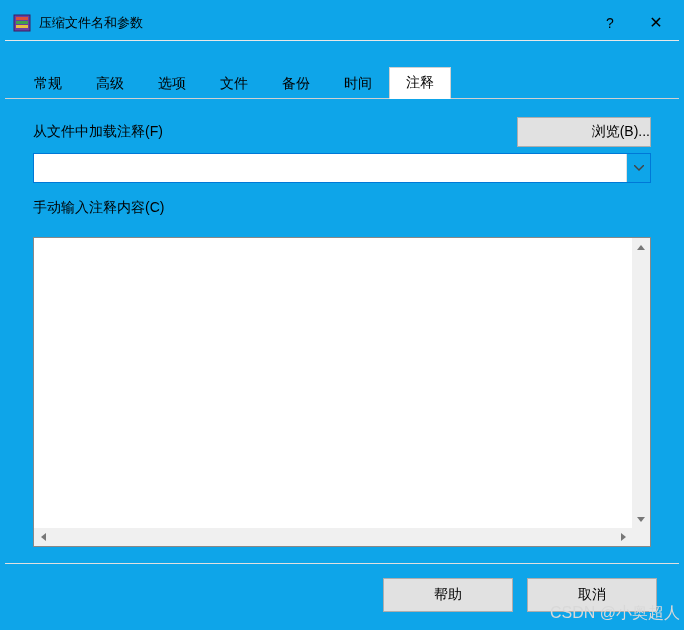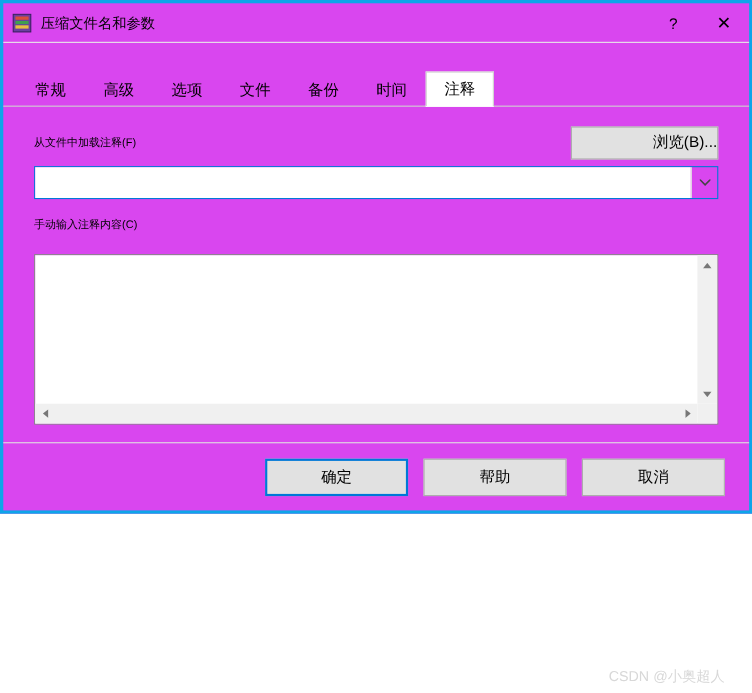--- a/index.html
+++ b/index.html
@@ -6,23 +6,23 @@
     body {
       font-family: "Microsoft YaHei", "SimSun", Arial, sans-serif;
       font-size: 13px;
       background: #fff;
       width: 684px;
       height: 630px;
       position: relative;
     }
     .window {
       width: 684px;
-      height: 467px;
-      border: 3px solid #0ea5e9;
-      background: #d946ef;
+      height: 630px;
+      border: 5px solid #0ea5e9;
+      background: #0ea5e9;
       display: flex;
       flex-direction: column;
     }
     .titlebar {
       height: 36px;
       display: flex;
       align-items: center;
       padding: 0 0 0 8px;
       border-bottom: 1px solid #e8e8e8;
     }
@@ -76,21 +76,21 @@
       display: flex;
       flex-direction: column;
     }
     .row-top {
       display: flex;
       align-items: center;
       justify-content: space-between;
       margin-bottom: 6px;
     }
     .label {
-      font-size: 10px;
+      font-size: 14px;
       color: #000;
     }
     .browse-btn {
       width: 134px;
       height: 30px;
       background: #e1e1e1;
       border: 1px solid #adadad;
       font-size: 14px;
       cursor: default;
       text-align: right;
@@ -190,23 +190,23 @@
       background: #e1e1e1;
       border: 1px solid #adadad;
       font-size: 14px;
       cursor: default;
     }
     .footer-btn.primary {
       border: 2px solid #0078d7;
     }
     .watermark {
       position: absolute;
-      right: 25px;
+      right: 4px;
       bottom: 6px;
-      font-size: 13px;
+      font-size: 16px;
       color: #d8d8d8;
       pointer-events: none;
     }
   </style>
 </head>
 <body>
 
 <div class="window">
 
   <div class="titlebar">
@@ -274,20 +274,19 @@
           <svg width="5" height="8" viewBox="0 0 5 8">
               <path d="M5 4 L0 0 L0 8 Z" fill="#777"></path>
             </svg>
         </div>
       </div>
       <div class="scroll-corner"></div>
     </div>
   </div>
 
   <div class="footer">
-    <button class="footer-btn primary">确定</button>
     <button class="footer-btn">帮助</button>
     <button class="footer-btn">取消</button>
   </div>
 
 </div>
 
 <div class="watermark">CSDN @小奥超人</div>
 
 </body></html>

